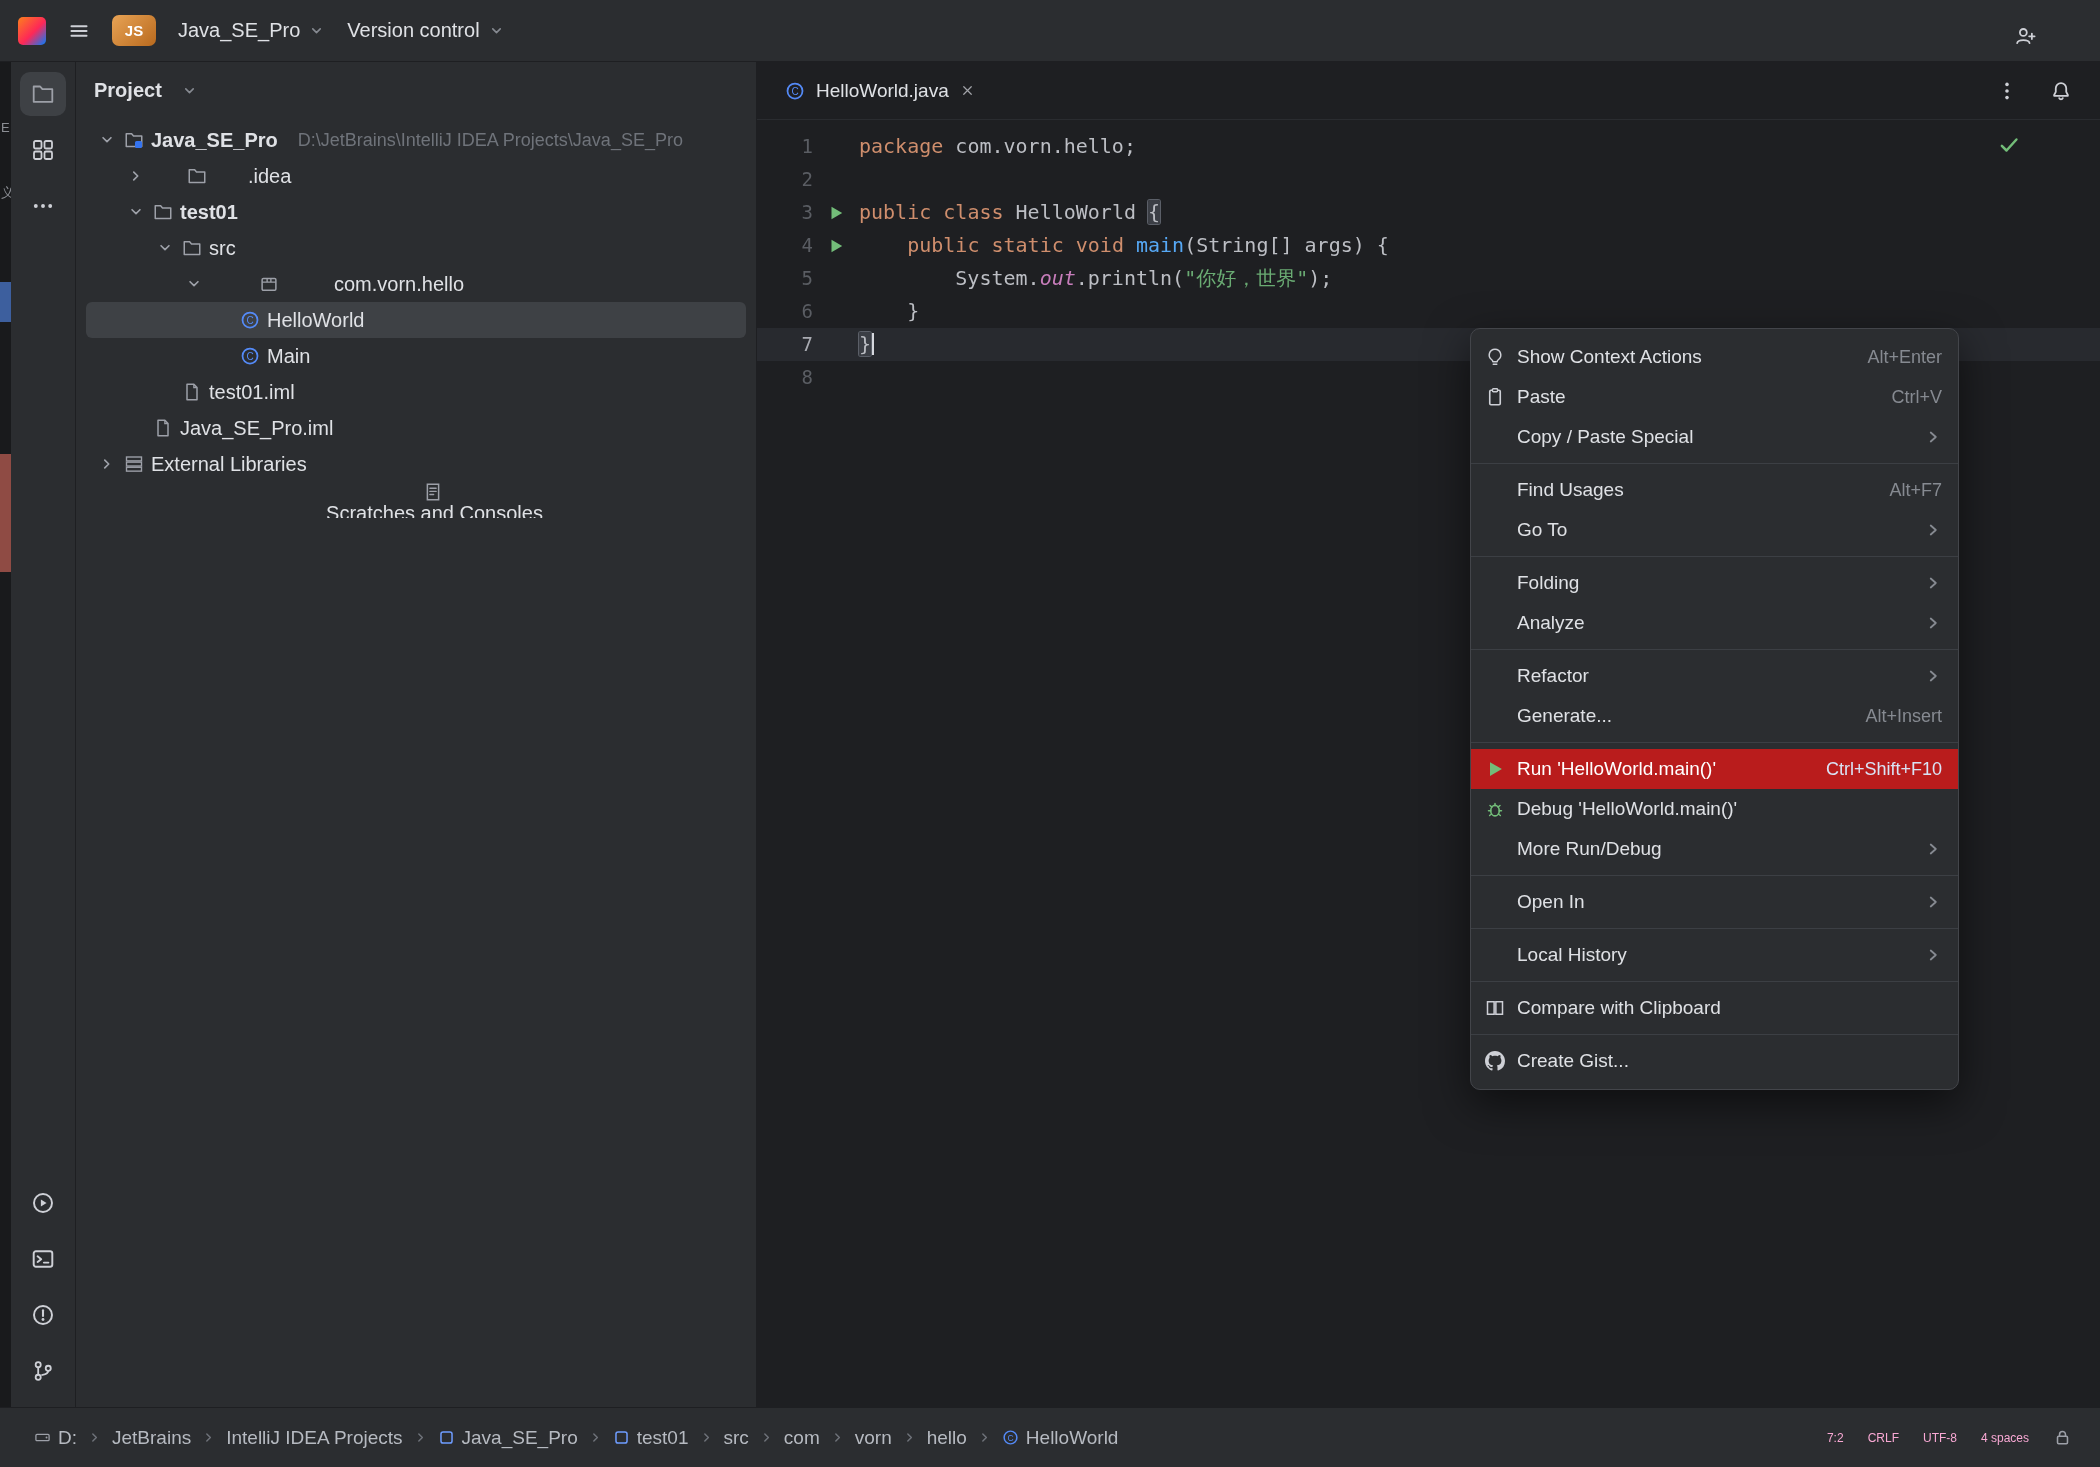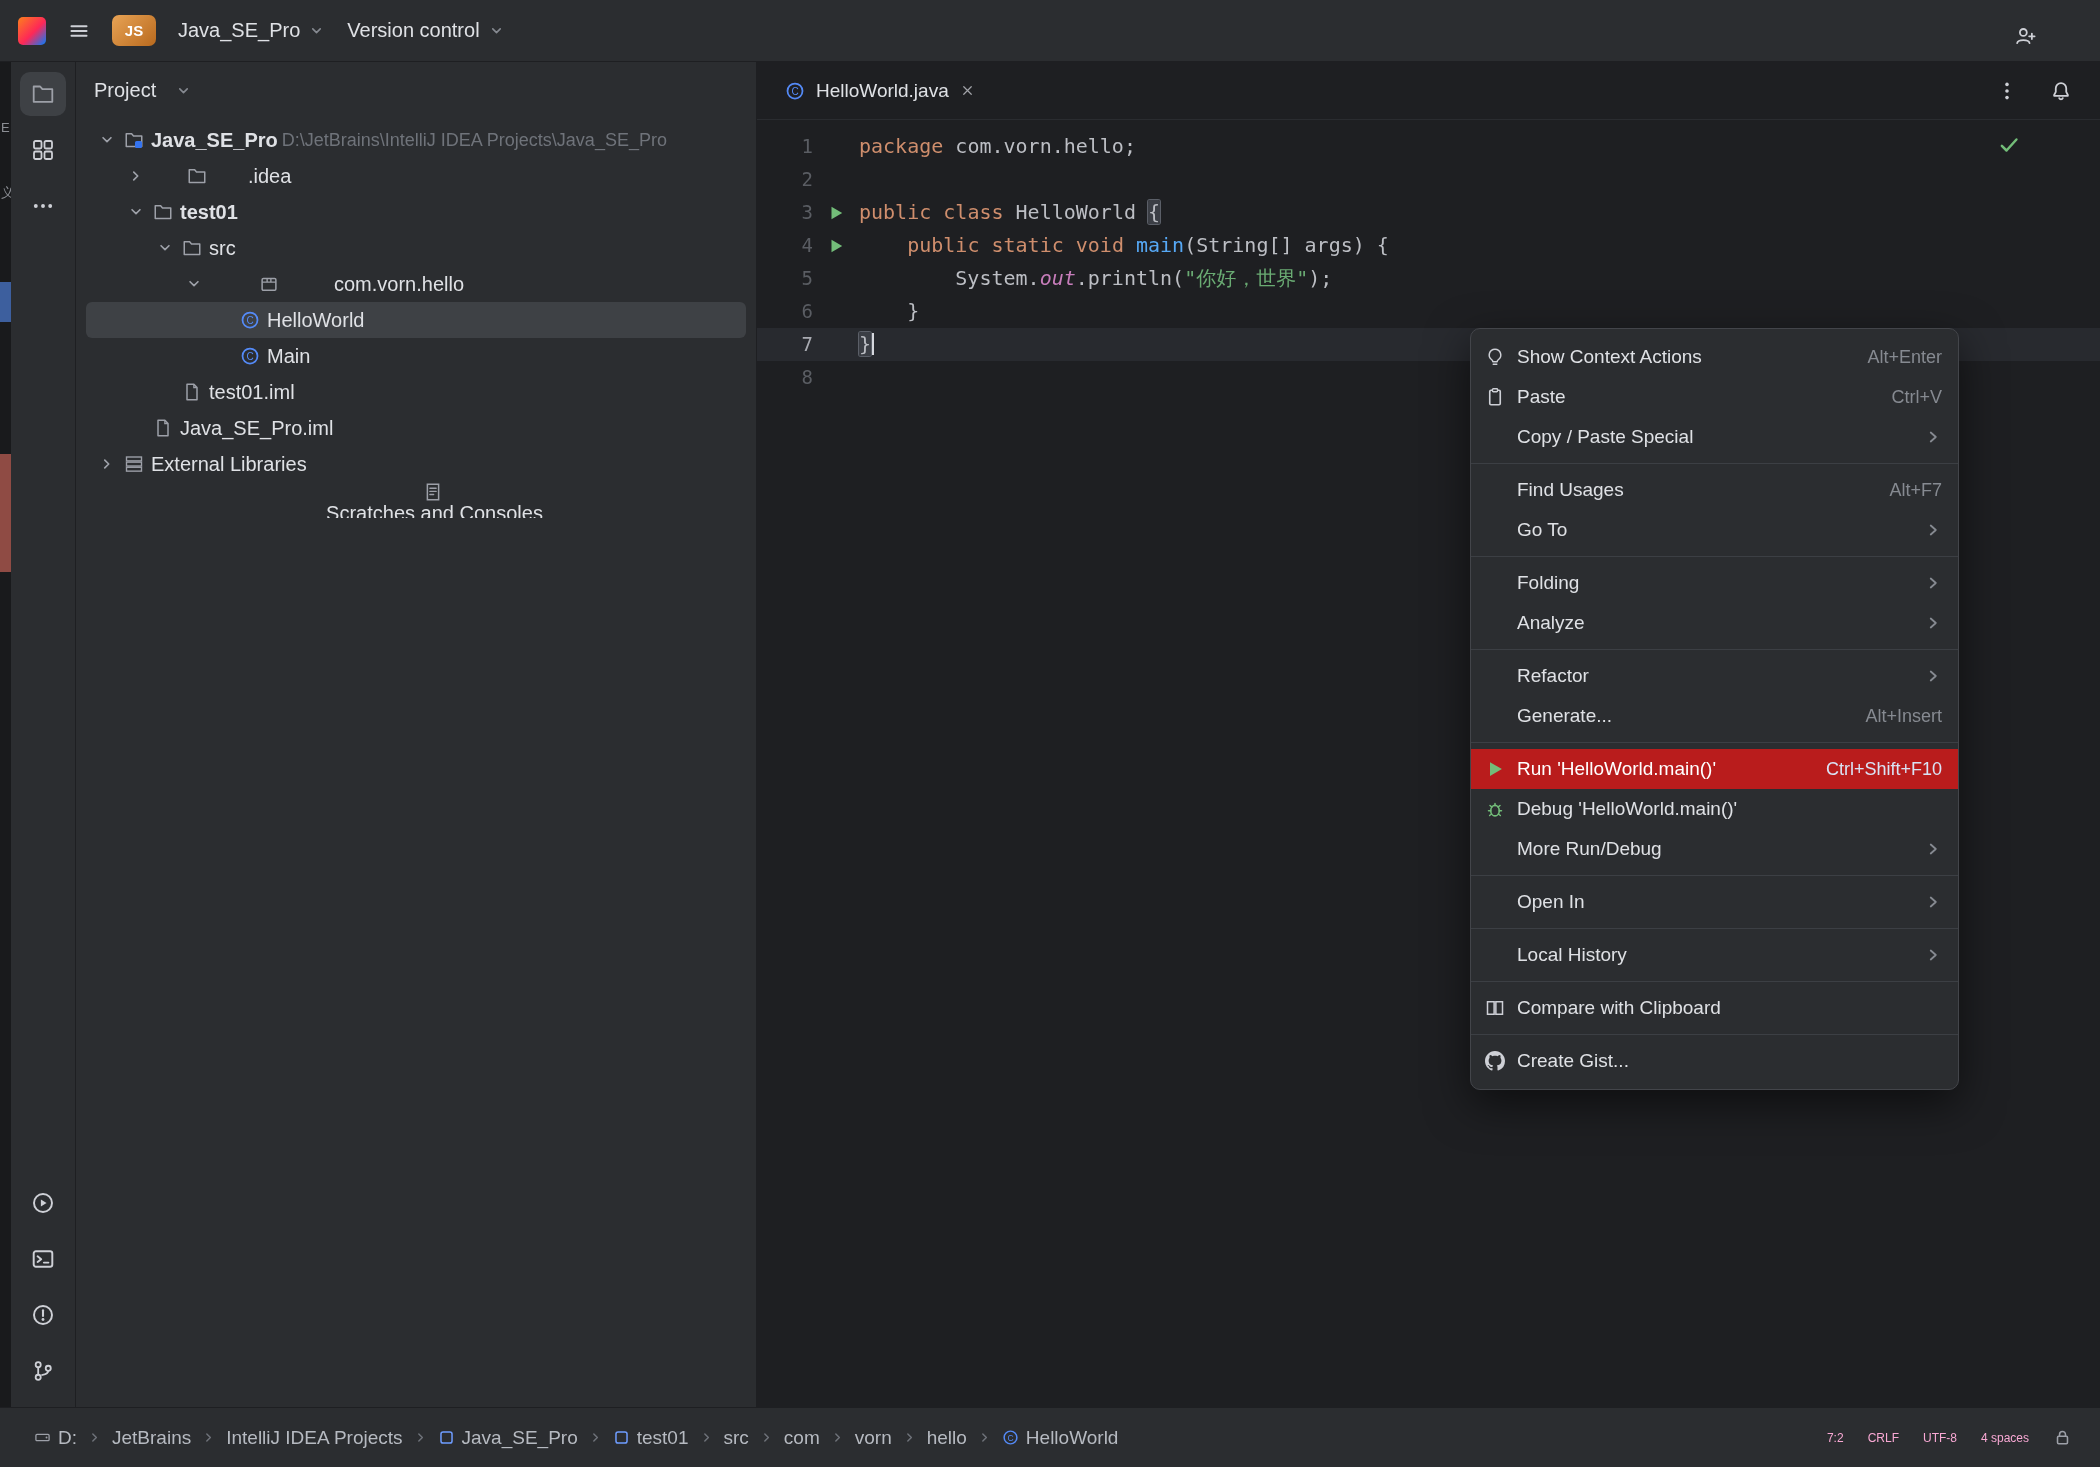--- a/index.html
+++ b/index.html
@@ -39,32 +39,32 @@
                border-right:1px solid #1e1f22;display:flex;flex-direction:column;justify-content:space-between;
                align-items:center;padding:10px 0 14px;}
   .act-group{display:flex;flex-direction:column;gap:12px;align-items:center;}
   .act-btn{width:46px;height:44px;border-radius:10px;display:flex;align-items:center;justify-content:center;}
   .act-btn.active{background:#3e4145;}
   .act-btn svg{width:24px;height:24px;}
 
   
   .project-panel{position:absolute;left:76px;top:62px;width:681px;bottom:60px;background:#2b2d30;
                  border-right:1px solid #1e1f22;overflow:hidden;}
-  .panel-header{height:56px;display:flex;align-items:center;gap:19px;padding:0 18px;font-size:20px;color:#dfe1e5;}
+  .panel-header{height:56px;display:flex;align-items:center;gap:19px;padding:0 18px;font-size:20px;color:#dfe1e5;font-weight:bold;}
   .tree{padding-top:4px;font-size:20px;}
   .tree-row{display:flex;align-items:center;height:36px;margin:0 10px;border-radius:6px;
             white-space:nowrap;overflow:hidden;color:#dfe1e5;}
   .tree-row.selected{background:#3e4145;}
   .tree-row.bold .tr-label{font-weight:700;}
   .tr-chev{width:26px;flex:none;display:flex;justify-content:center;}
   .tr-chev svg{width:18px;height:18px;}
   .tr-icon{width:28px;flex:none;display:flex;justify-content:center;}
   .tr-icon svg{width:20px;height:20px;}
   .tr-label{margin-left:3px;}
-  .tr-suffix{color:#6f737a;font-size:18px;margin-left:4px;}
+  .tr-suffix{color:#6f737a;font-size:18px;margin-left:20px;}
 
   
   .editor{position:absolute;left:757px;top:62px;right:0;bottom:60px;background:#1e1f22;overflow:hidden;}
   .tabbar{height:58px;display:flex;align-items:center;border-bottom:1px solid #2a2c30;}
   .tab{display:flex;align-items:center;gap:11px;padding:0 18px 0 28px;height:100%;}
   .tab .i svg{width:20px;height:20px;}
   .tab .close svg{width:15px;height:15px;opacity:.75;}
   .tab-title{font-size:19px;color:#dfe1e5;}
   .tabbar-right{margin-left:auto;display:flex;align-items:center;gap:32px;padding-right:28px;}
   .tabbar-right svg{width:22px;height:22px;}

